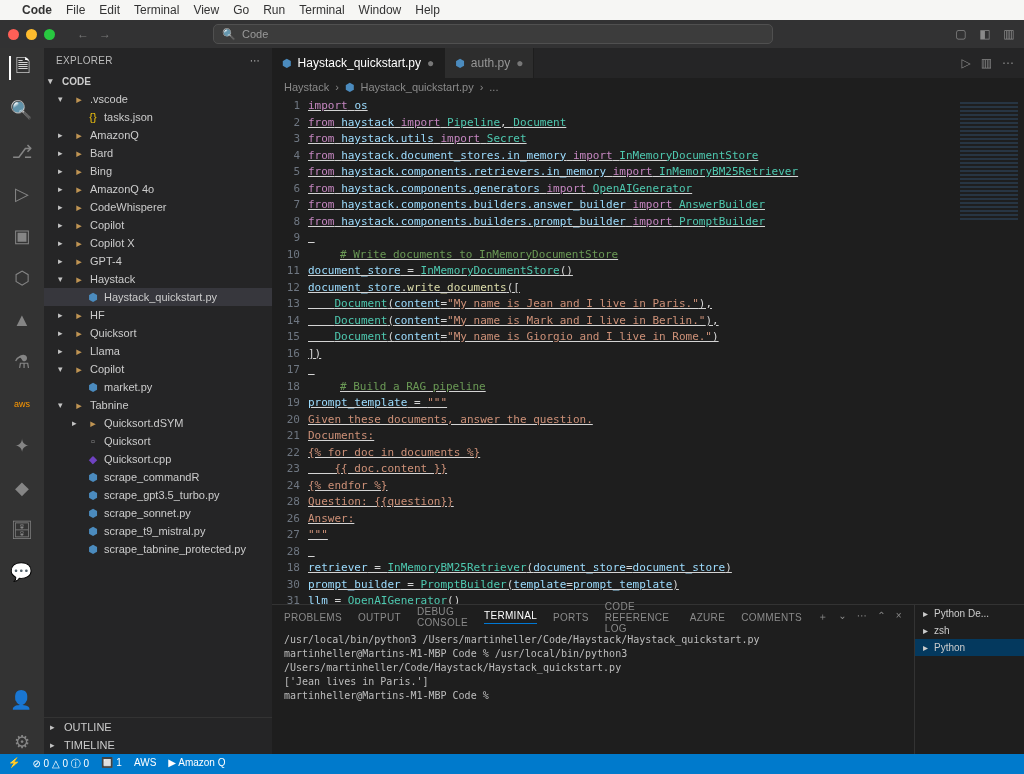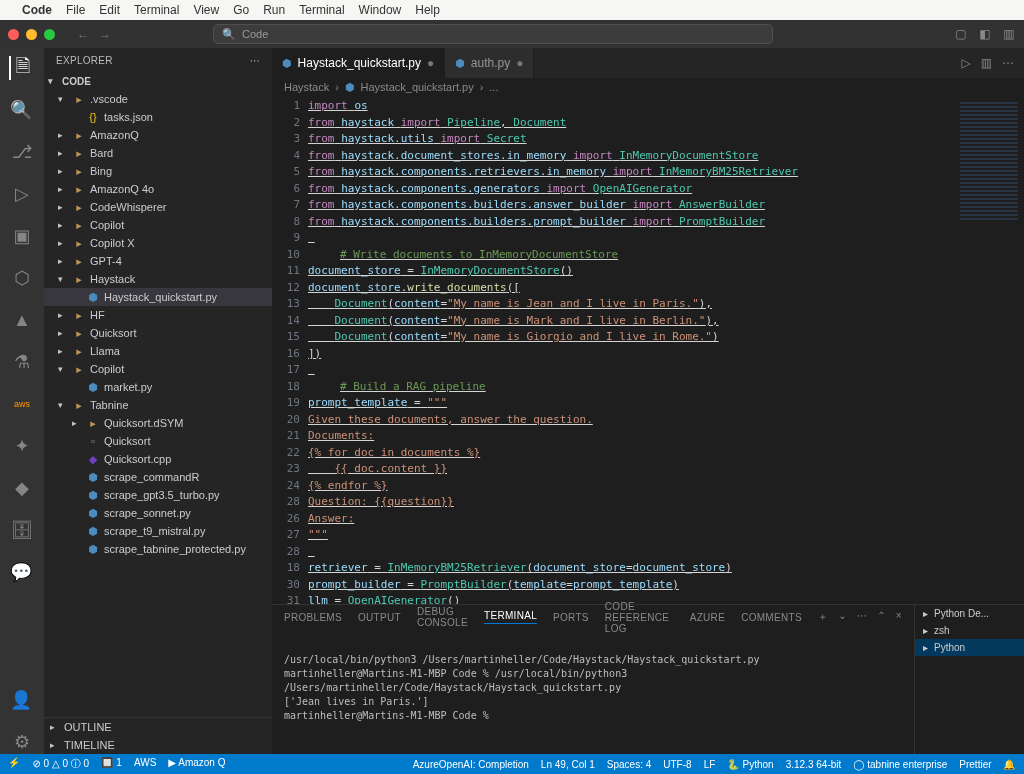--- a/index.html
+++ b/index.html
@@ -69,21 +69,21 @@
 .minimap .mm{position:absolute;top:6px;left:6px;right:6px;height:120px;
   background:repeating-linear-gradient(#2a3b4d 0 2px,transparent 2px 4px);}
 .panel{height:150px;border-top:1px solid #333;display:flex;}
 .panel-left{flex:1;display:flex;flex-direction:column;}
 .panel-tabs{height:24px;display:flex;align-items:center;gap:16px;padding:0 12px;
   font-size:10px;color:#8a8a8a;}
 .panel-tabs span{cursor:pointer;text-transform:uppercase;letter-spacing:.3px;}
 .panel-tabs .active{color:#fff;border-bottom:1px solid #0078d4;padding-bottom:2px;}
 .panel-tabs .right{margin-left:auto;display:flex;gap:10px;color:#8a8a8a;}
 .term{flex:1;padding:4px 12px;font:10px/14px ui-monospace,Menlo,monospace;color:#bdbdbd;
-  white-space:pre-wrap;margin-top:20px;}
+  white-space:pre-wrap;}
 .panel-right{width:110px;border-left:1px solid #333;display:flex;flex-direction:column;
   font-size:10px;}
 .panel-right .pr-row{padding:3px 8px;display:flex;align-items:center;gap:6px;cursor:pointer;}
 .panel-right .pr-row.sel{background:#04395e;}
 .statusbar{height:20px;background:#007acc;color:#fff;display:flex;align-items:center;
   font-size:10px;padding:0 8px;gap:12px;}
 .statusbar .right{margin-left:auto;display:flex;gap:12px;align-items:center;}
 </style>
 </head>
 <body>
@@ -408,25 +408,13 @@
 </div>
 
 <div class="statusbar">
   <div id="status-left" style="display:flex;gap:12px;">
       <span>⚡</span>
       <span>⊘ 0 △ 0 ⓘ 0</span>
       <span>🔲 1</span>
       <span>AWS</span>
       <span>▶ Amazon Q</span>
     </div>
-  <div class="right" id="status-right">
-      <span>AzureOpenAI: Completion</span>
-      <span>Ln 49, Col 1</span>
-      <span>Spaces: 4</span>
-      <span>UTF-8</span>
-      <span>LF</span>
-      <span>🐍 Python</span>
-      <span>3.12.3 64-bit</span>
-      <span>◯ tabnine enterprise</span>
-      <span>Prettier</span>
-      <span>🔔</span>
-    </div>
 </div>
 
 </body></html>

